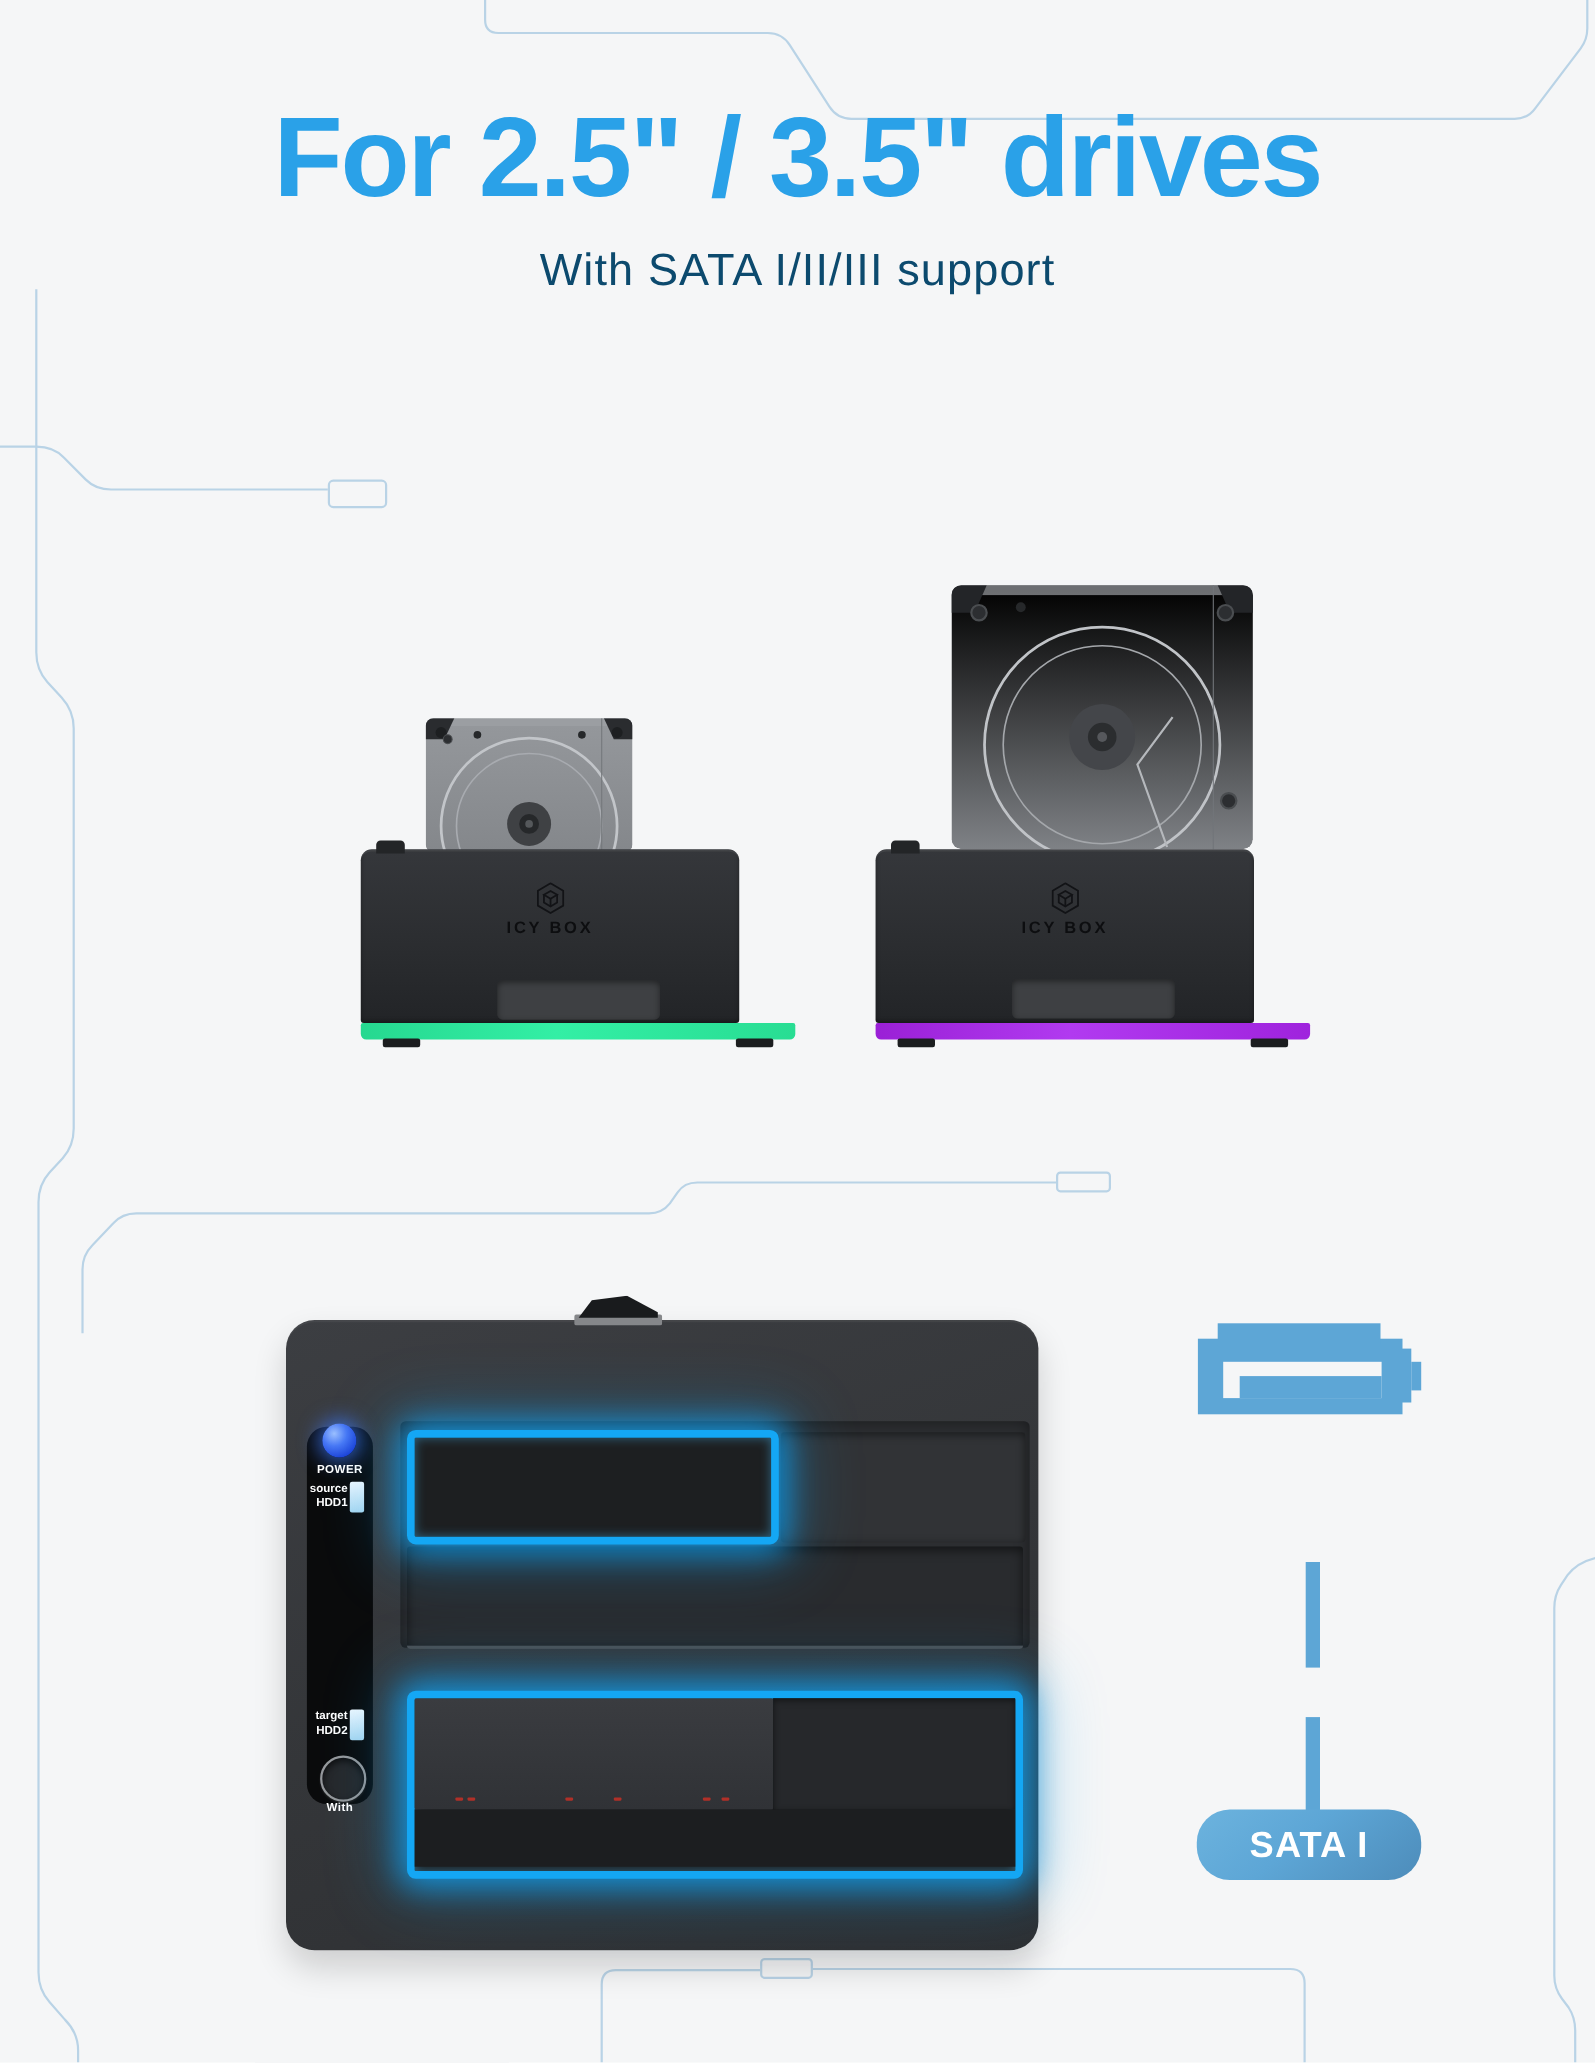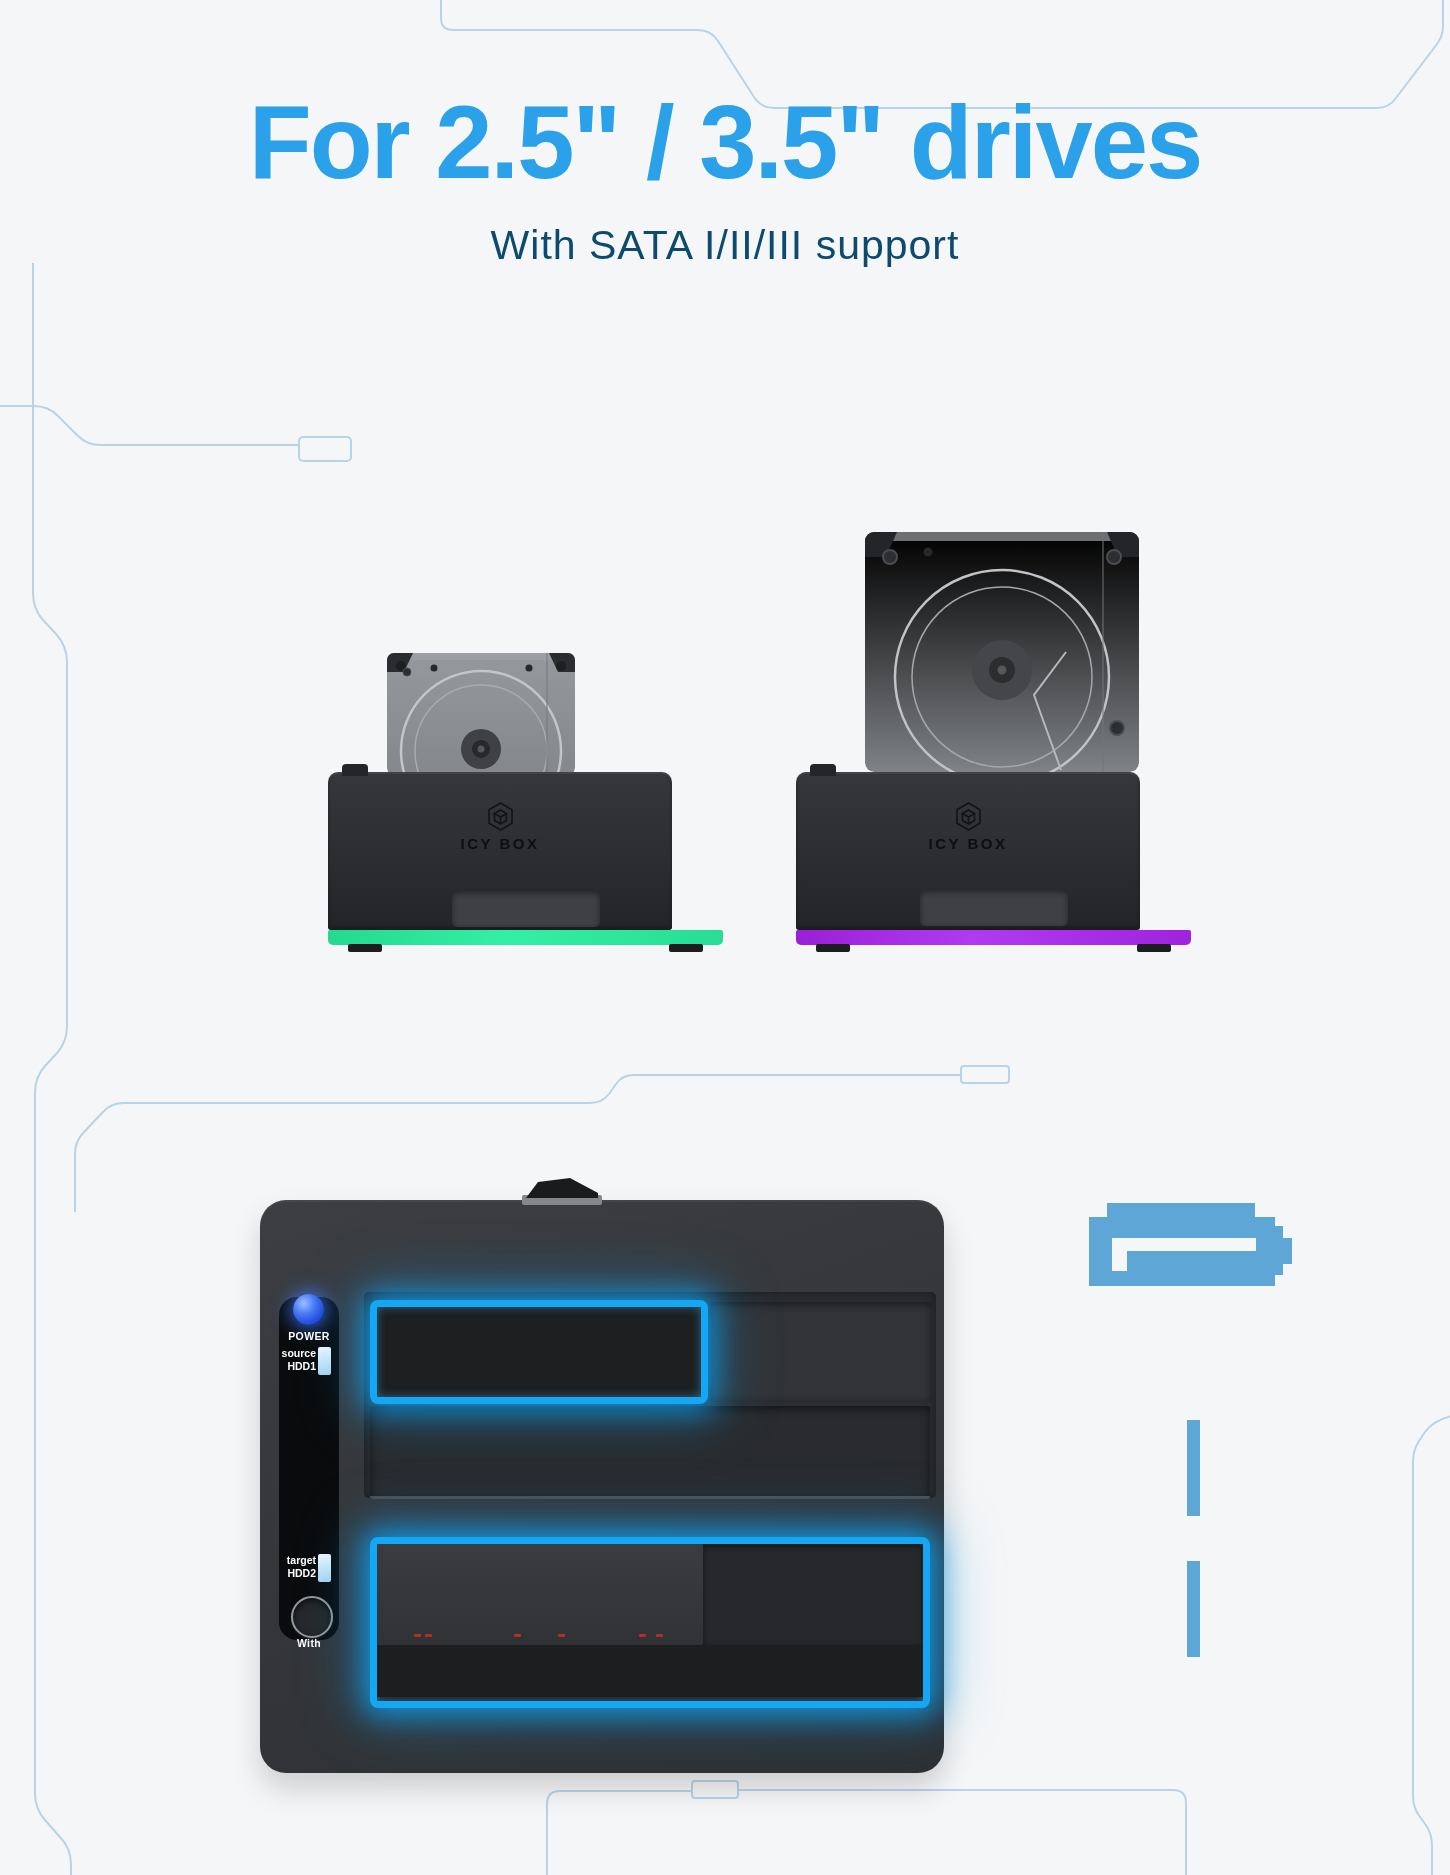--- a/index.html
+++ b/index.html
@@ -249,14 +249,15 @@
       <rect x="186" y="24" width="9" height="49"></rect>
       <rect x="195" y="36" width="9" height="26"></rect>
     </g>
     <rect x="24" y="36" width="144" height="33" fill="#f5f6f7"></rect>
     <rect x="39" y="49" width="129" height="20" fill="#5da6d6"></rect>
   </svg>
 
   <div class="sata-connector" style="top:1420px;"></div>
   <div class="sata-connector" style="top:1561px;"></div>
 
+  <div class="sata-pill" style="top:1645px;">SATA I</div>
 
 </div>
 
 </body></html>

